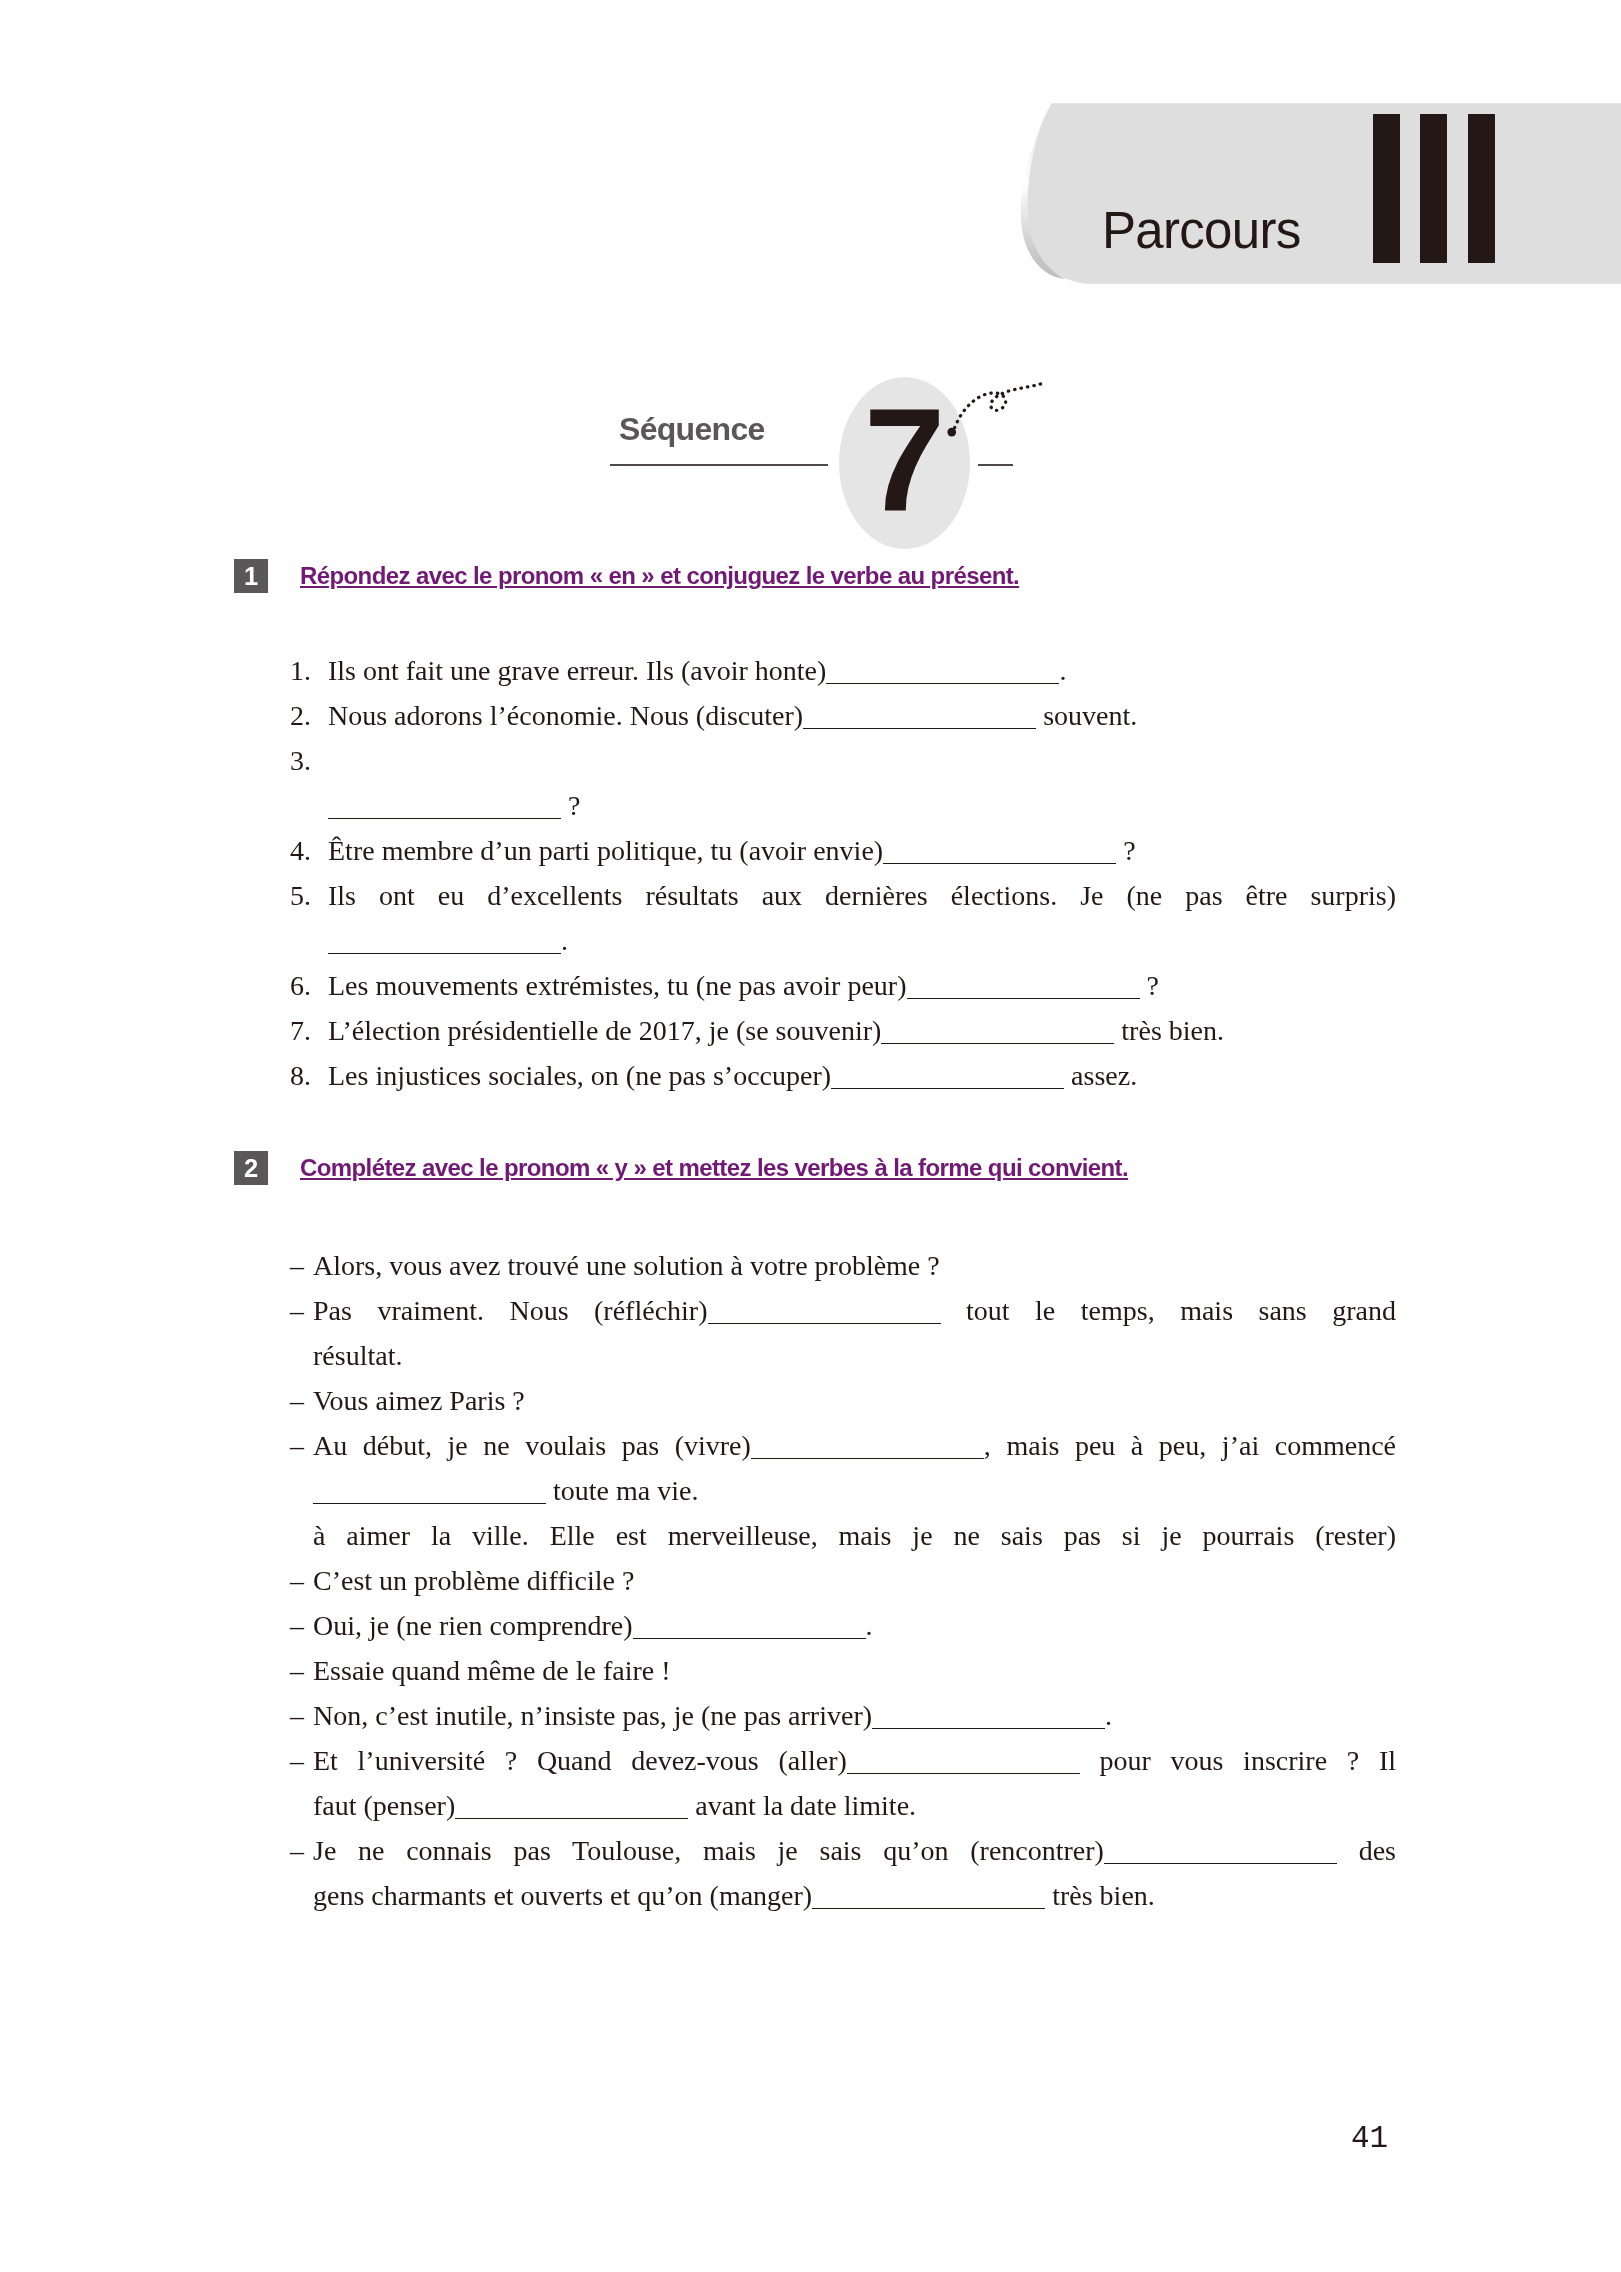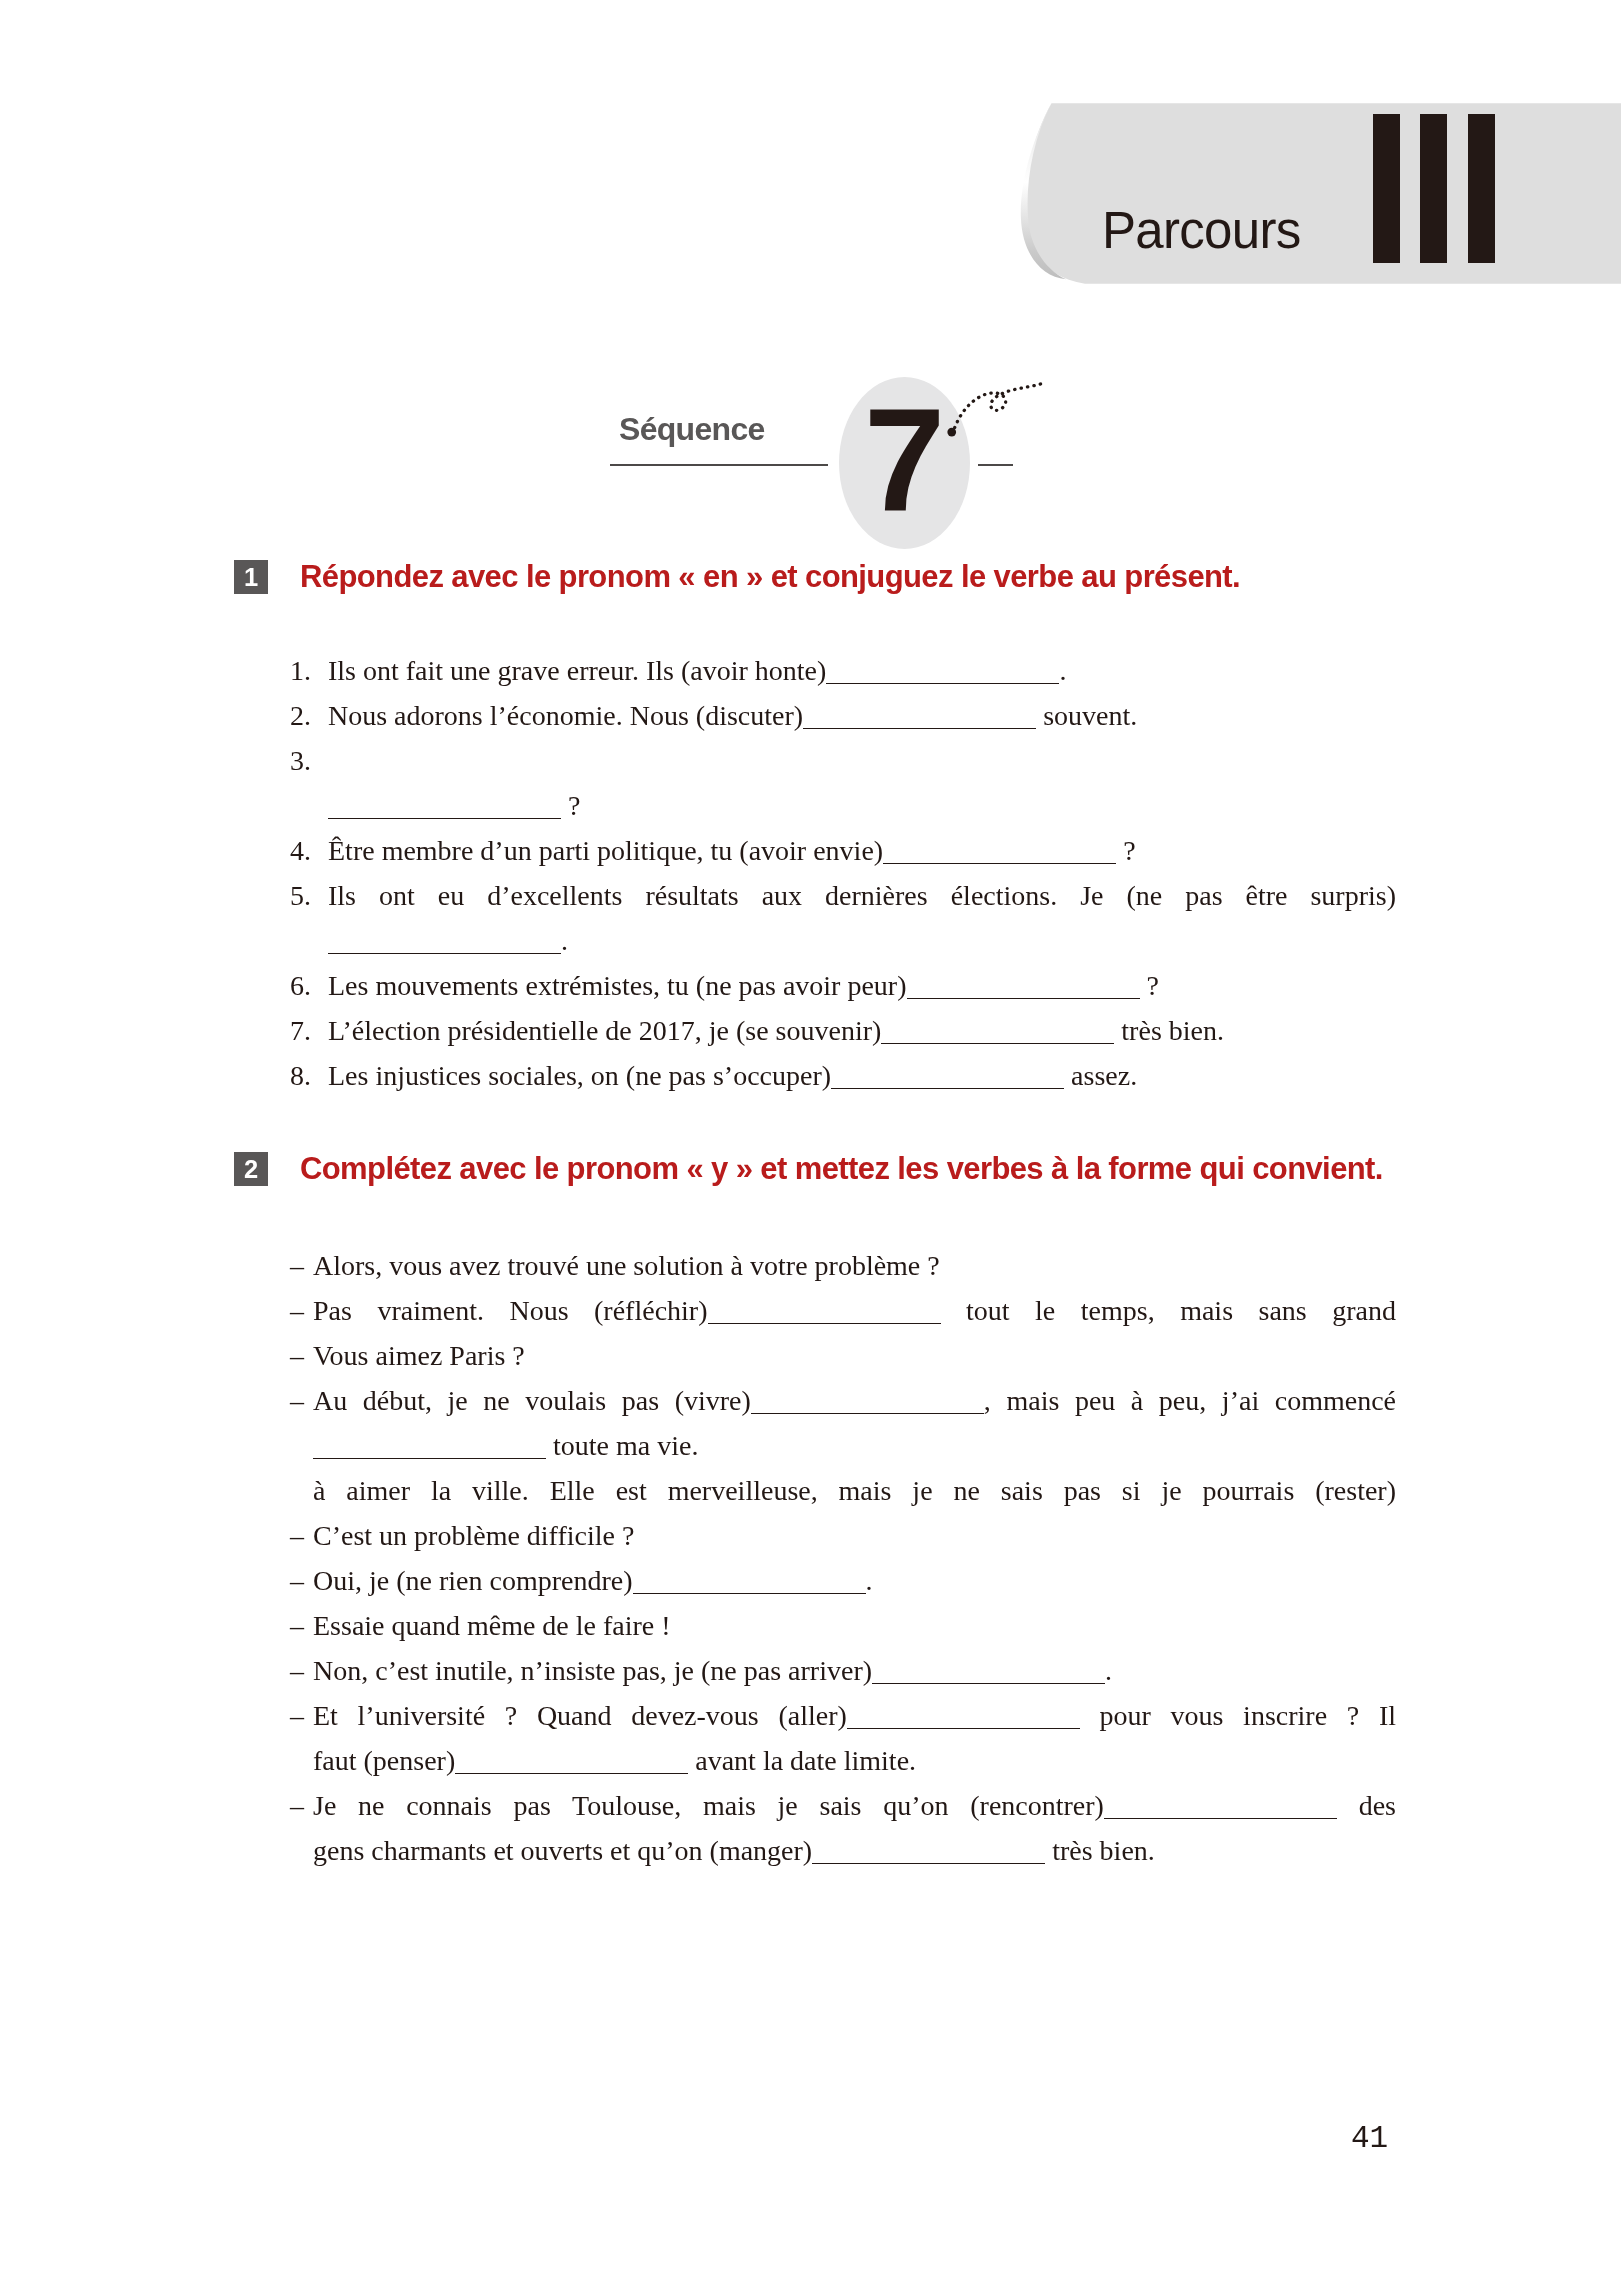--- a/index.html
+++ b/index.html
@@ -53,22 +53,23 @@
     font-family:"Liberation Sans", sans-serif;
   }
   .ex1h{top:559px;}
   .ex2h{top:1151px;}
   .badge{
     width:34px;height:34px;background:#595757;color:#ffffff;
     display:flex;align-items:center;justify-content:center;
     font-weight:bold;font-size:25.5px;flex:0 0 auto;
   }
   .ex-title{
-    font-weight:bold;font-size:31px;letter-spacing:-0.6px;color:#b91c1c;
+    font-weight:bold;font-size:24px;letter-spacing:-0.6px;color:#701a75;
     white-space:nowrap;
+    text-decoration:underline;
   }
 
   
   .lines{
     position:absolute;left:290px;width:1106px;
     font-size:28px;line-height:45px;color:#231815;
   }
   .lines.ex1{top:648px;}
   .lines.ex2{top:1243px;}
   .line{position:relative;height:45px;text-align:justify;}
@@ -145,20 +146,21 @@
       <div class="line"><span class="marker">8.</span><span>Les injustices sociales, on (ne pas s’occuper)</span><span class="blank"></span><span> assez.</span></div>
     </div>
 
   <div class="ex-header ex2h">
     <span class="badge">2</span>
     <span class="ex-title">Complétez avec le pronom « y » et mettez les verbes à la forme qui convient.</span>
   </div>
   <div class="lines ex2">
       <div class="line"><span class="marker">–</span><span>Alors, vous avez trouvé une solution à votre problème ?</span></div>
       <div class="line stretch"><span class="marker">–</span><span>Pas vraiment. Nous (réfléchir)</span><span class="blank"></span><span> tout le temps, mais sans grand</span></div>
+      <div class="line"><span>résultat.</span></div>
       <div class="line"><span class="marker">–</span><span>Vous aimez Paris ?</span></div>
       <div class="line stretch"><span class="marker">–</span><span>Au début, je ne voulais pas (vivre)</span><span class="blank"></span><span>, mais peu à peu, j’ai commencé</span></div>
       <div class="line"><span class="blank"></span><span> toute ma vie.</span></div>
       <div class="line stretch"><span>à aimer la ville. Elle est merveilleuse, mais je ne sais pas si je pourrais (rester)</span></div>
       <div class="line"><span class="marker">–</span><span>C’est un problème difficile ?</span></div>
       <div class="line"><span class="marker">–</span><span>Oui, je (ne rien comprendre)</span><span class="blank"></span><span>.</span></div>
       <div class="line"><span class="marker">–</span><span>Essaie quand même de le faire !</span></div>
       <div class="line"><span class="marker">–</span><span>Non, c’est inutile, n’insiste pas, je (ne pas arriver)</span><span class="blank"></span><span>.</span></div>
       <div class="line stretch"><span class="marker">–</span><span>Et l’université ? Quand devez-vous (aller)</span><span class="blank"></span><span> pour vous inscrire ? Il</span></div>
       <div class="line"><span>faut (penser)</span><span class="blank"></span><span> avant la date limite.</span></div>

